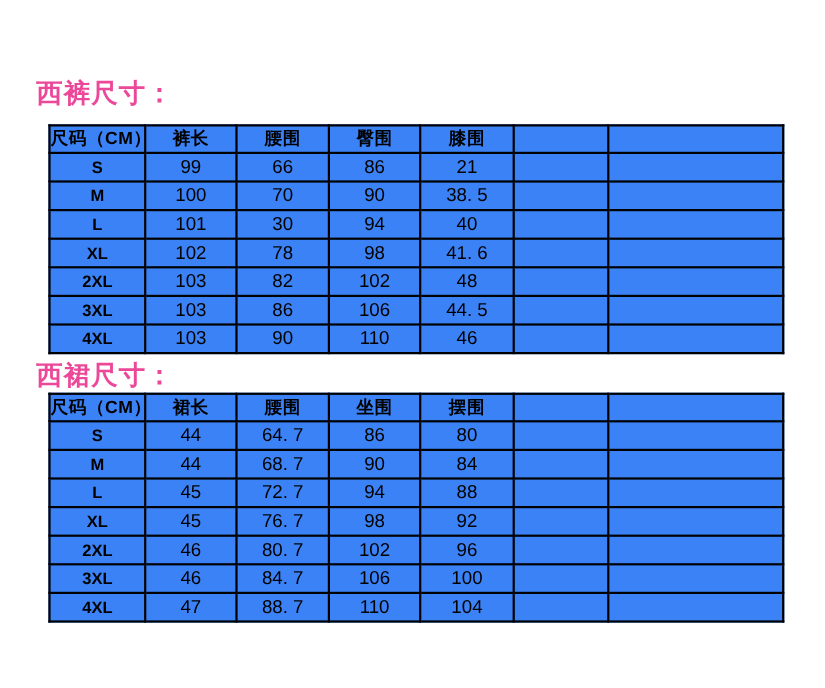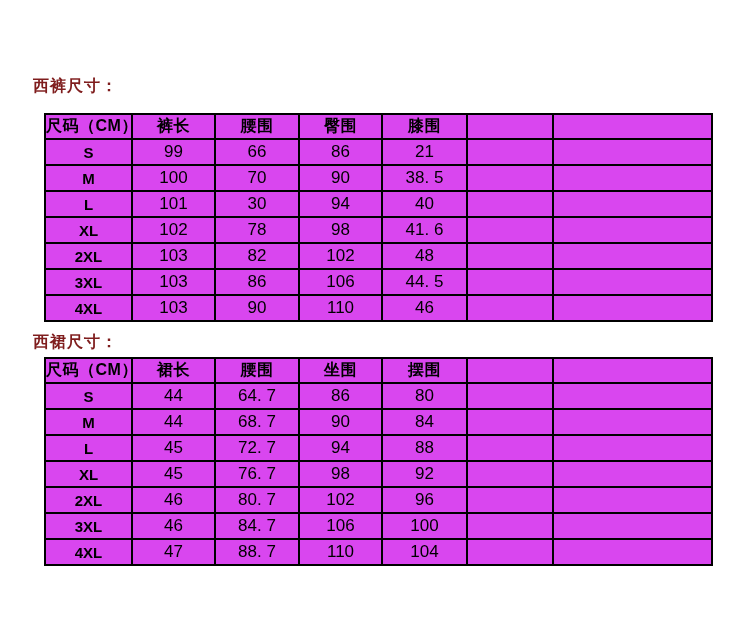--- a/index.html
+++ b/index.html
@@ -11,34 +11,34 @@
     font-family: "Liberation Sans", "DejaVu Sans", sans-serif;
     color: #000000;
   }
   .page {
     position: relative;
     width: 750px;
     height: 625px;
     padding: 73px 0 0 33px;
   }
   .section-title {
-    font-size: 16px;
+    font-size: 24px;
     font-weight: 700;
     letter-spacing: 1px;
     line-height: 26px;
-    color: #7f1d1d;
+    color: #ec4899;
   }
   .title-pants { margin-bottom: 14px; }
   .title-skirt { margin-top: 7px; margin-bottom: 2px; }
   table.size-table {
     border-collapse: collapse;
     table-layout: fixed;
     width: 667px;
     margin-left: 11px;
-    background: #d946ef;
+    background: #3b82f6;
   }
   table.size-table th,
   table.size-table td {
     border: 2px solid #000000;
     text-align: center;
     vertical-align: middle;
     padding: 0;
     white-space: nowrap;
     overflow: hidden;
   }

